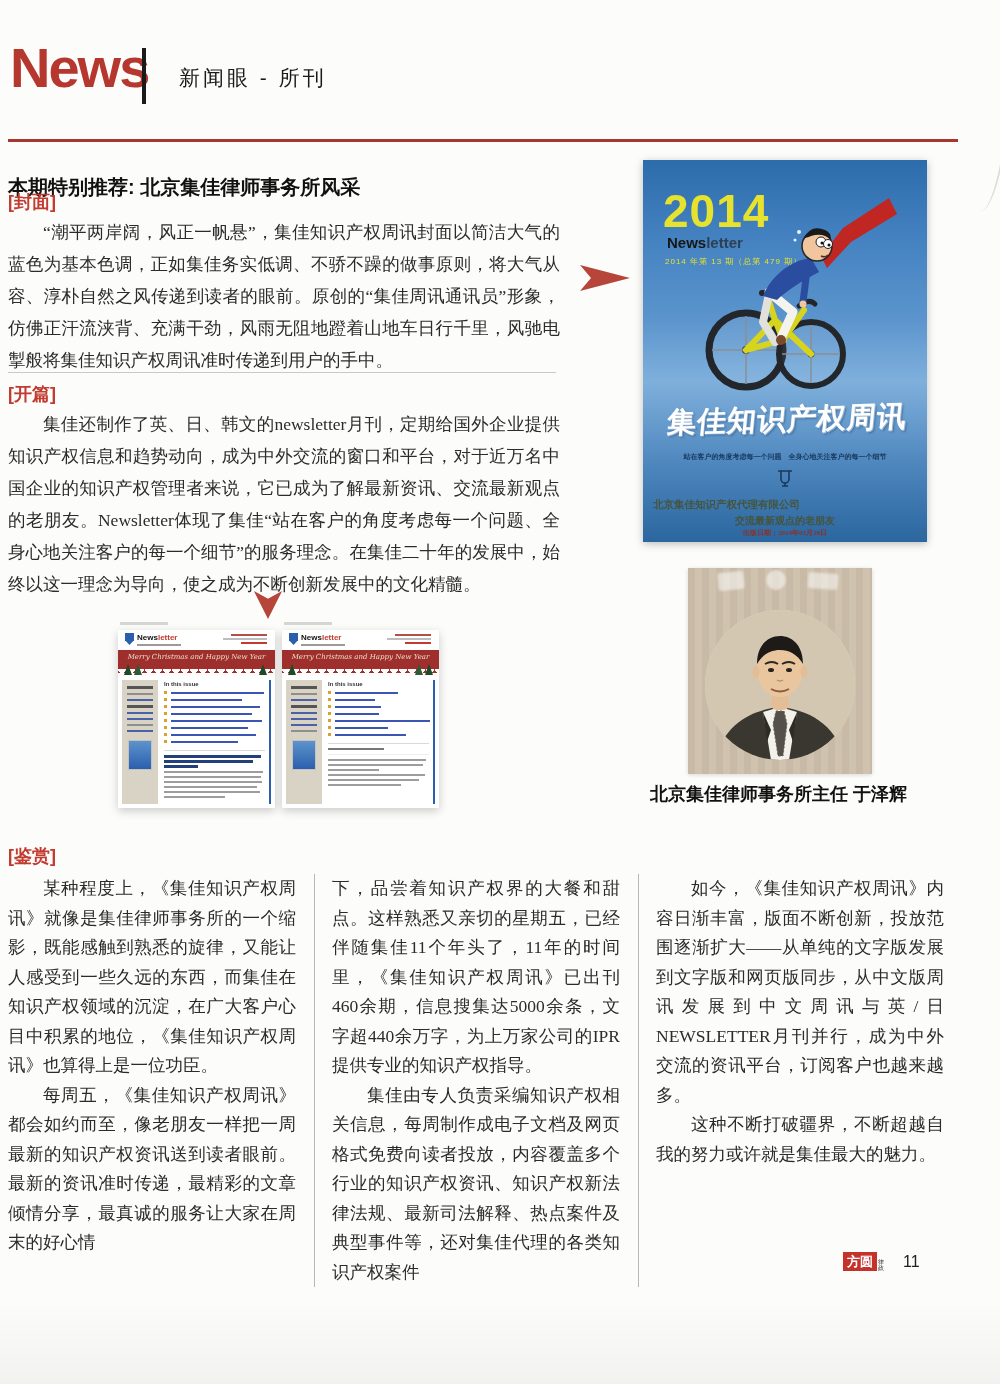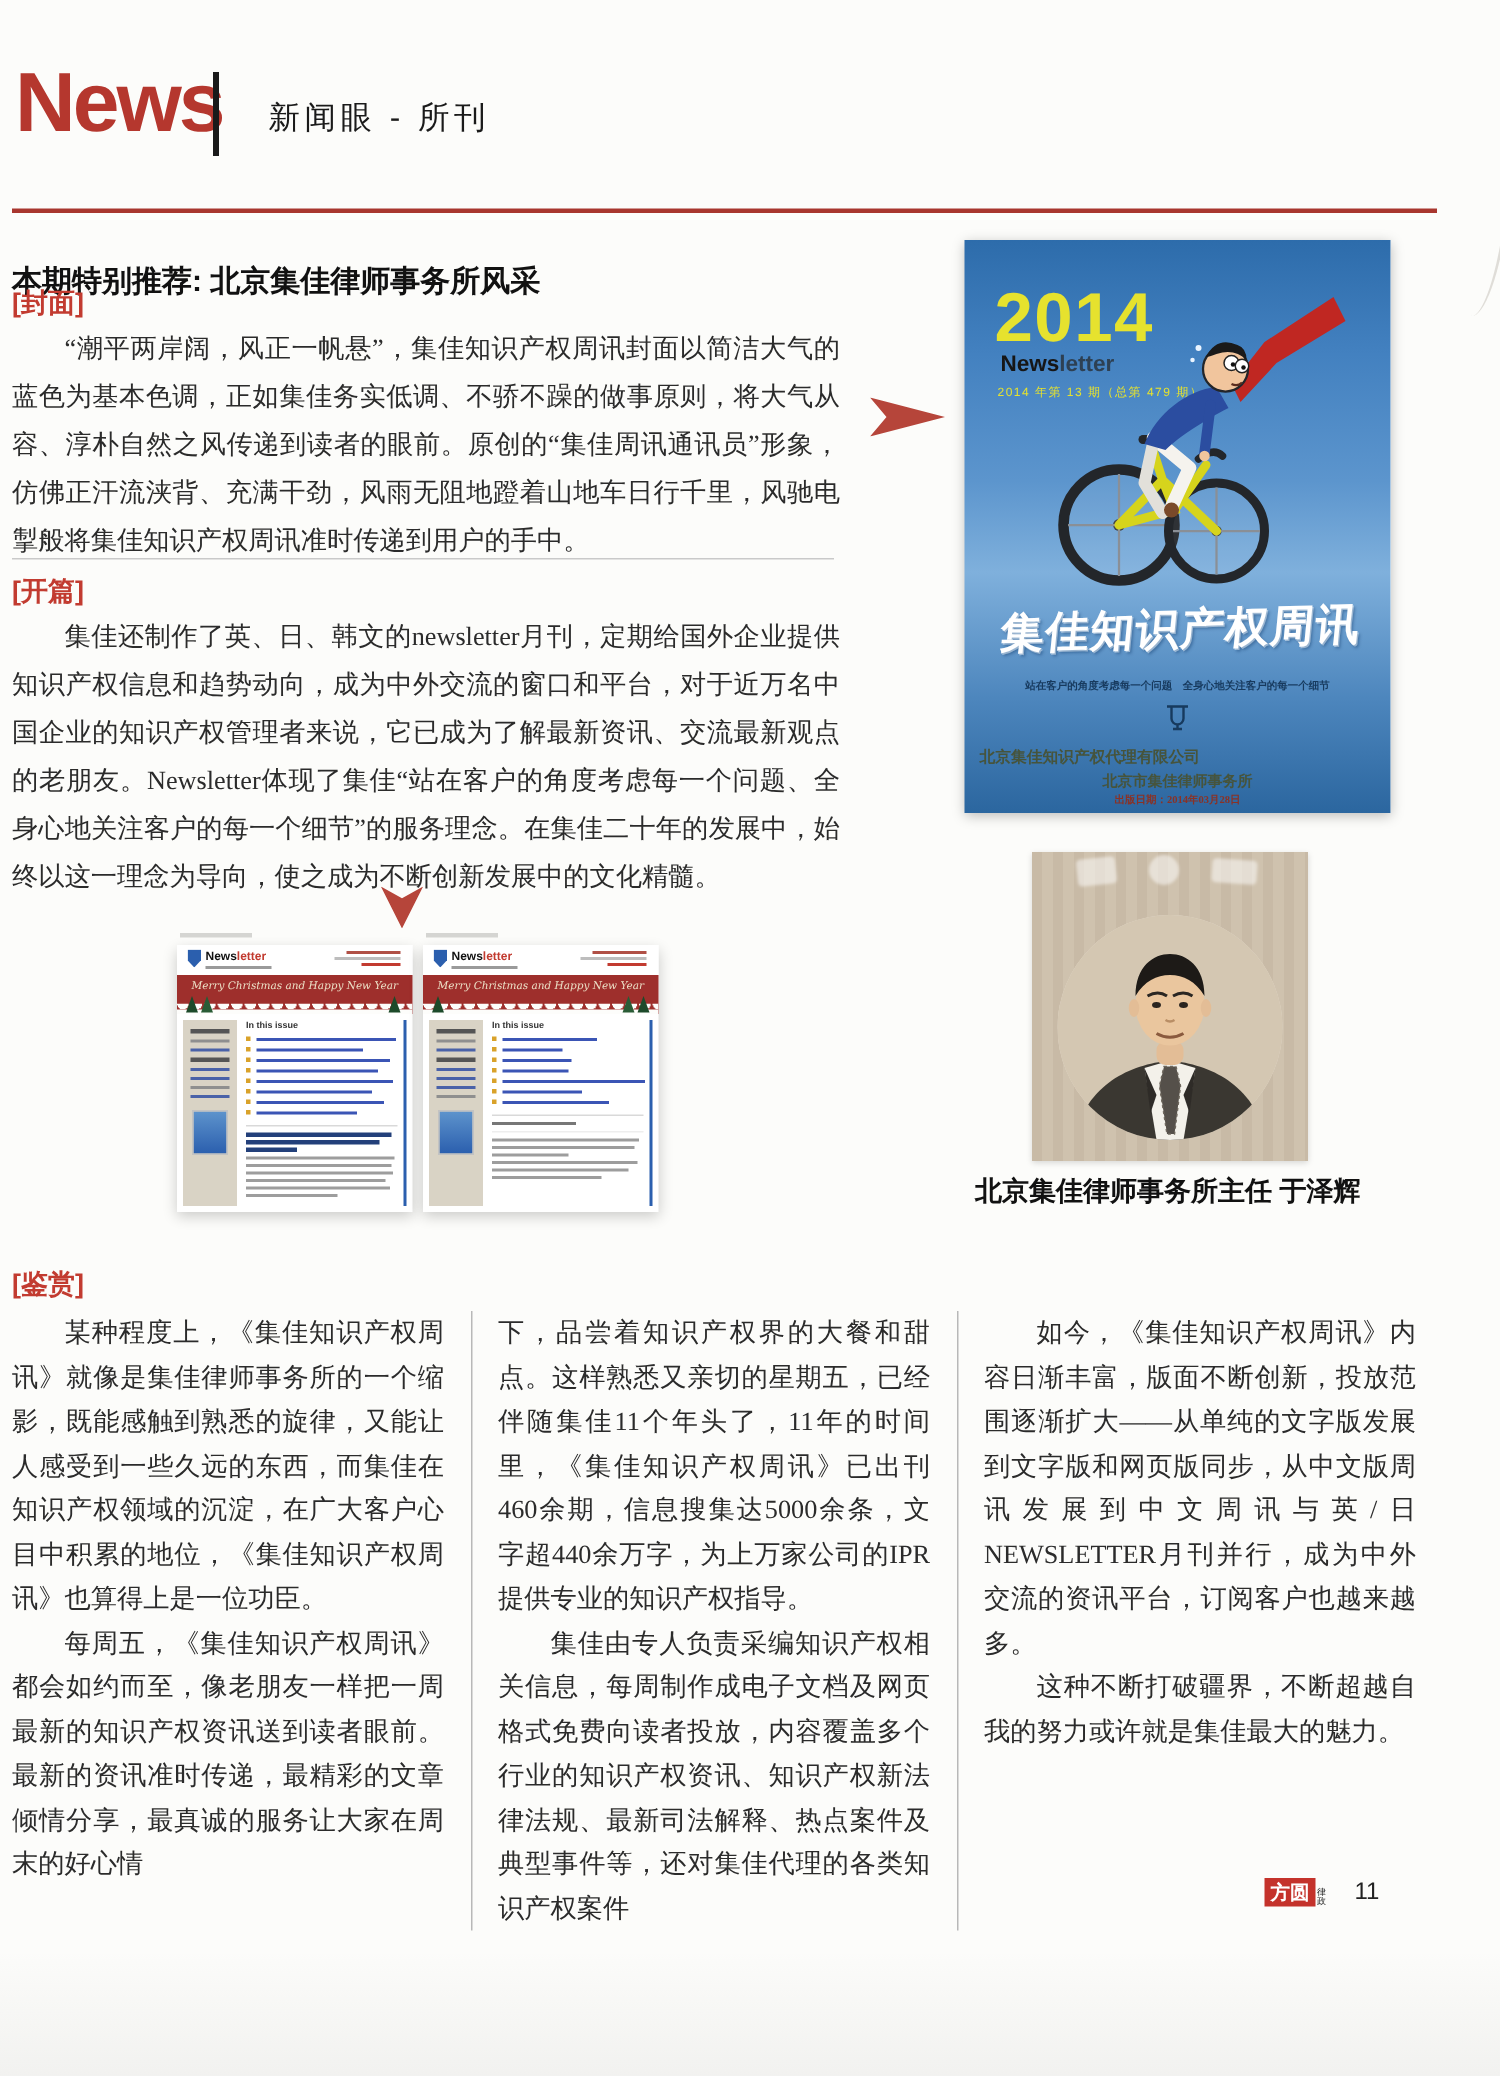--- a/index.html
+++ b/index.html
@@ -337,21 +337,21 @@
       <circle cx="128" cy="44" r="2" fill="#eaf4ff"></circle>
       <circle cx="124" cy="52" r="1.5" fill="#eaf4ff"></circle>
     </svg>
 
     <div class="abs cv-callig">集佳知识产权周讯</div>
     <div class="abs cv-tagline">站在客户的角度考虑每一个问题　全身心地关注客户的每一个细节</div>
     <svg class="abs cv-logo" width="16" height="18" viewBox="0 0 16 18">
       <path d="M1,1 H15 M4,1 V9 a4,4 0 0 0 8,0 V1 M8,13 V16 M5,16 H11" stroke="#173a5e" stroke-width="1.6" fill="none"></path>
     </svg>
     <div class="abs cv-co1">北京集佳知识产权代理有限公司</div>
-    <div class="abs cv-co2">北京市集佳律师事务所</div>
+    <div class="abs cv-co2">交流最新观点的老朋友</div>
     <div class="abs cv-pub">出版日期：2014年03月28日</div>
   </div>
 
   <div class="abs photo">
     <div class="ph-mark" style="left:30px;top:4px;width:26px;height:18px;transform:rotate(-6deg);"></div>
     <div class="ph-mark" style="left:78px;top:2px;width:20px;height:20px;border-radius:50%;"></div>
     <div class="ph-mark" style="left:120px;top:5px;width:30px;height:16px;transform:rotate(4deg);"></div>
     <div class="ph-circle">
       <svg width="150" height="150" viewBox="0 0 150 150">
         <rect width="150" height="150" fill="#d4c7b2"></rect>

